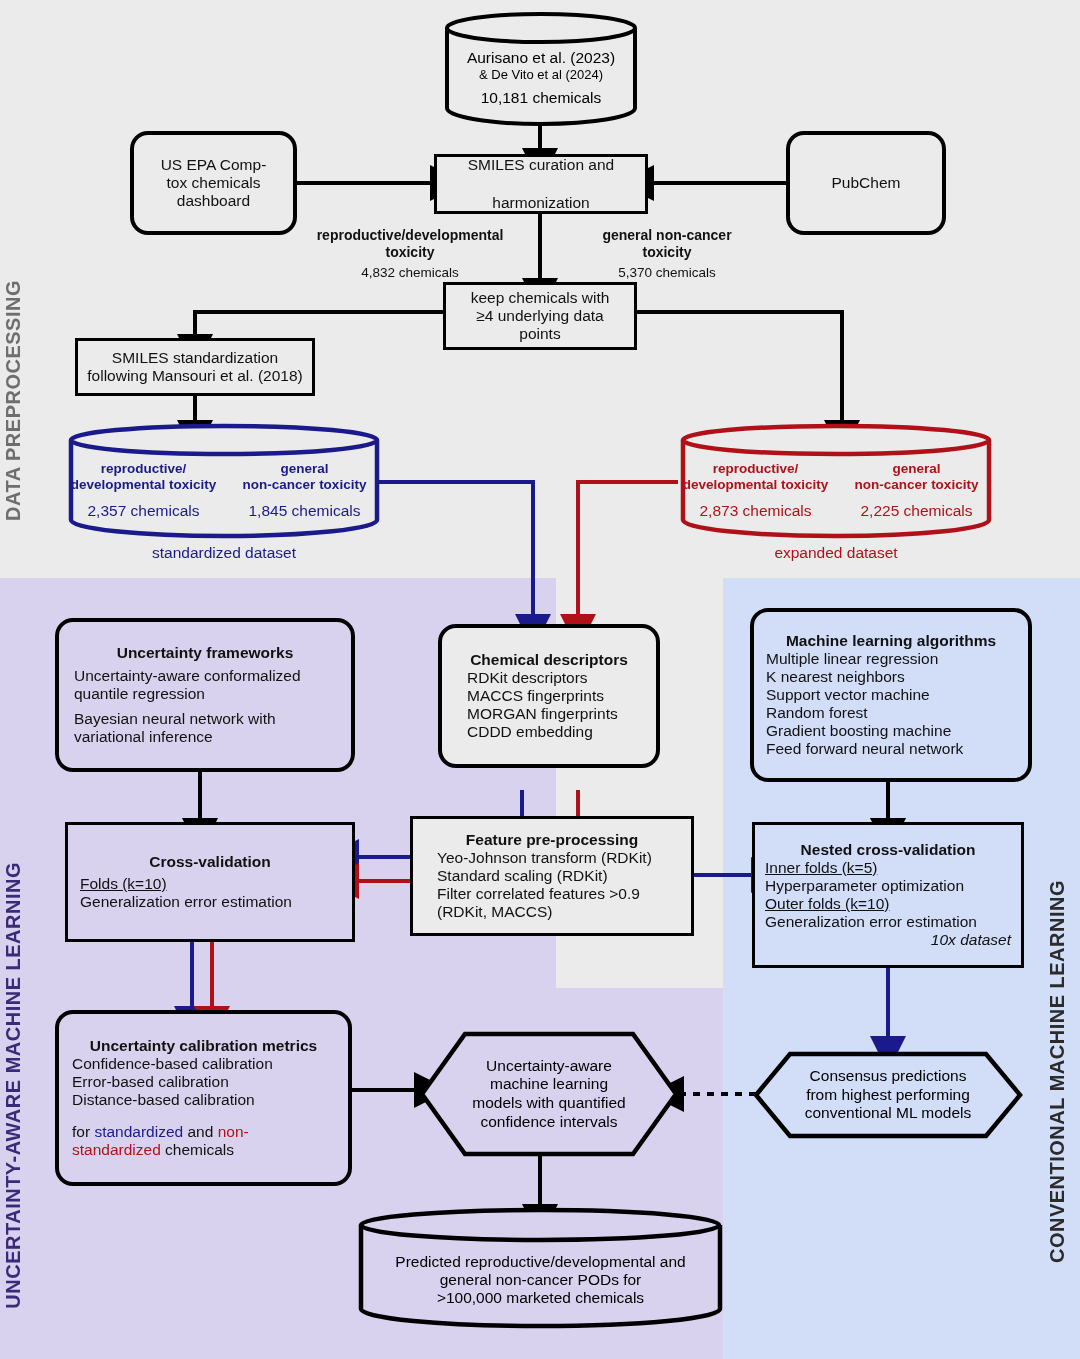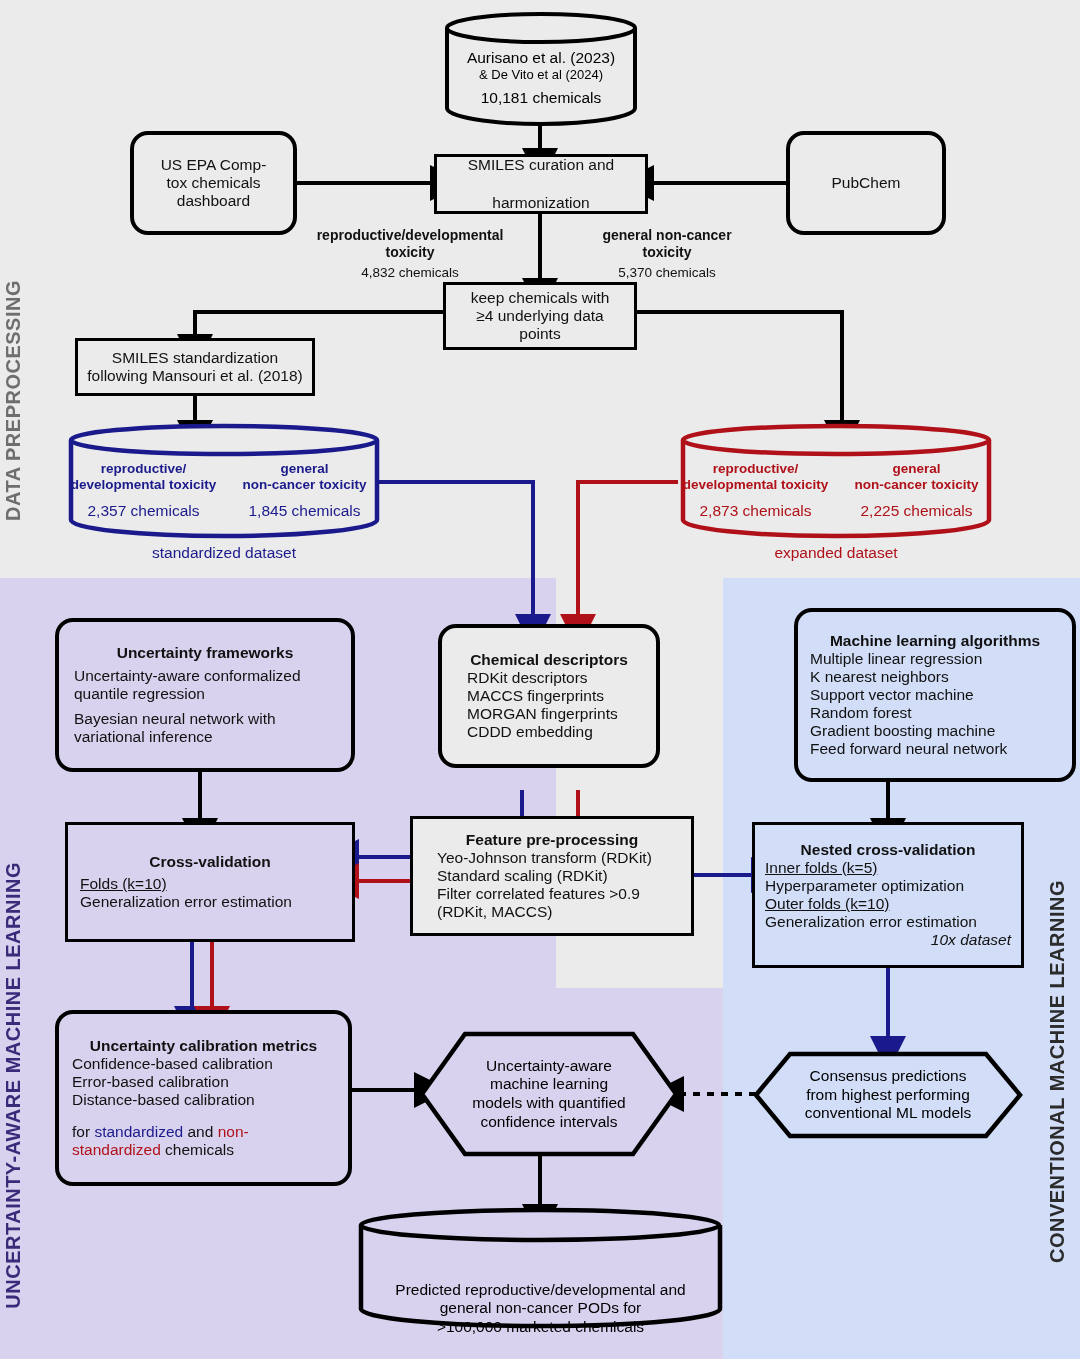--- a/index.html
+++ b/index.html
@@ -236,21 +236,21 @@
   <div class="node round" style="left:438px;top:624px;width:222px;height:144px;background:#ebebeb;padding:4px 22px;">
     <div class="ttl ctr" style="width:100%;">Chemical descriptors</div>
     <div class="lft" style="padding-left:6px;">
       <div>RDKit descriptors</div>
       <div>MACCS fingerprints</div>
       <div>MORGAN fingerprints</div>
       <div>CDDD embedding</div>
     </div>
   </div>
 
-  <div class="node round" style="left:750px;top:608px;width:282px;height:174px;background:#d2ddf8;padding:5px 12px;margin-left:44px;">
+  <div class="node round" style="left:750px;top:608px;width:282px;height:174px;background:#d2ddf8;padding:5px 12px;">
     <div class="ttl ctr" style="width:100%;">Machine learning algorithms</div>
     <div class="lft">
       <div>Multiple linear regression</div>
       <div>K nearest neighbors</div>
       <div>Support vector machine</div>
       <div>Random forest</div>
       <div>Gradient boosting machine</div>
       <div>Feed forward neural network</div>
     </div>
   </div>
@@ -318,20 +318,20 @@
       <div>from highest performing</div>
       <div>conventional ML models</div>
     </div>
   </div>
 
   <div class="cyl" style="left:358px;top:1208px;width:365px;height:122px;">
     <svg width="365" height="122" viewBox="0 0 365 122">
       <path d="M3,17 L3,101 A179,17 0 0 0 362,101 L362,17" fill="#d9d2ee" stroke="#000" stroke-width="4.5"></path>
       <ellipse cx="182" cy="17" rx="179" ry="15" fill="#d9d2ee" stroke="#000" stroke-width="4.5"></ellipse>
     </svg>
-    <div class="txt" style="top:40px;height:88px;justify-content:flex-end;">
+    <div class="txt" style="top:28px;height:88px;">
       <div>Predicted reproductive/developmental and</div>
       <div>general non-cancer PODs for</div>
       <div>&gt;100,000 marketed chemicals</div>
     </div>
   </div>
 
 </div>
 
 </body></html>

